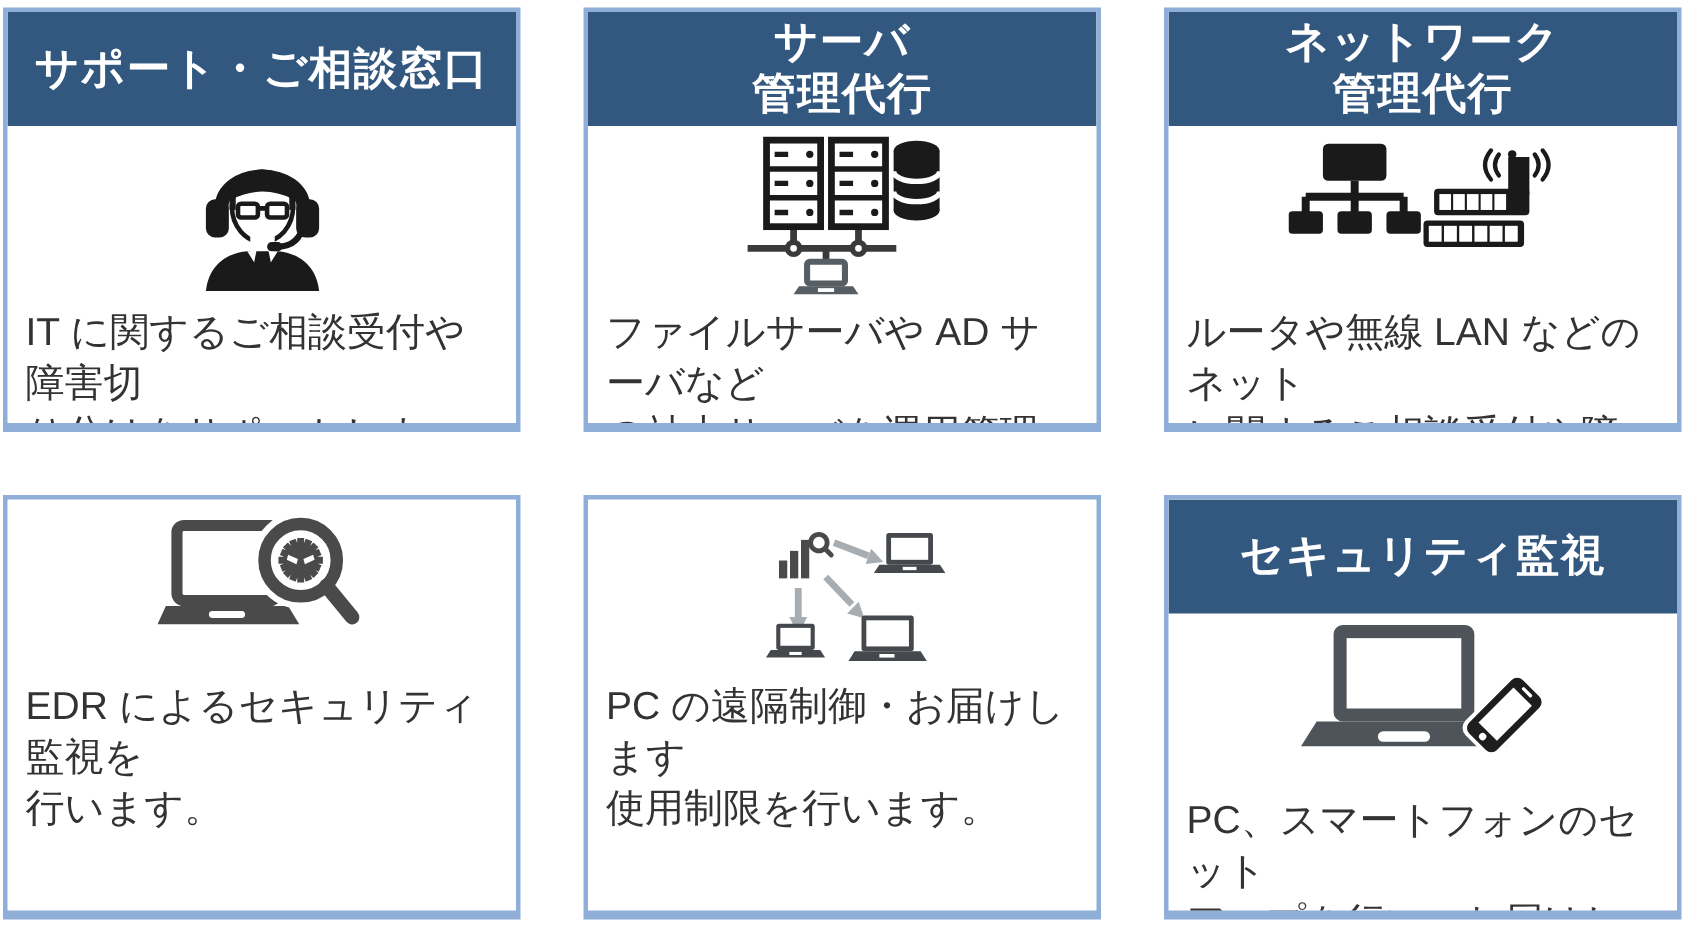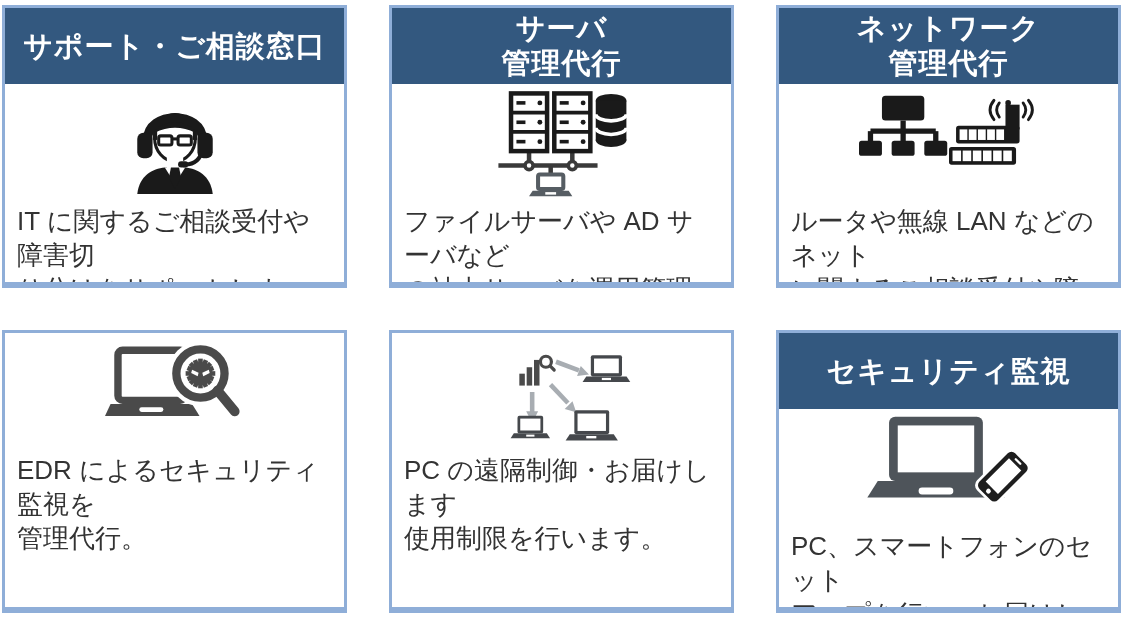--- a/index.html
+++ b/index.html
@@ -236,21 +236,21 @@
             <line x1="89" y1="43" x2="117" y2="31"></line>
             <line x1="97" y1="22.5" x2="109" y2="51.5"></line>
             <line x1="97" y1="51.5" x2="109" y2="22.5"></line>
           </g>
           <circle cx="103" cy="37" r="12.5" fill="currentColor"></circle>
           <polygon points="94,33 101,36.2 100,40 93,36.6" fill="#ffffff"></polygon>
           <polygon points="112,33 105,36.2 106,40 113,36.6" fill="#ffffff"></polygon>
         </svg>
       </div>
       <div class="card-desc">EDR によるセキュリティ監視を
-管理代行。</div>
+行います。</div>
     </div>
   </div>
 
   <div class="card">
     <div class="card-body">
       <div class="icon-box">
         <svg class="ic-charcoal" width="147" height="110" viewBox="0 0 160 120">
 
           <g fill="currentColor">
             <rect x="34" y="40" width="6" height="13"></rect>

